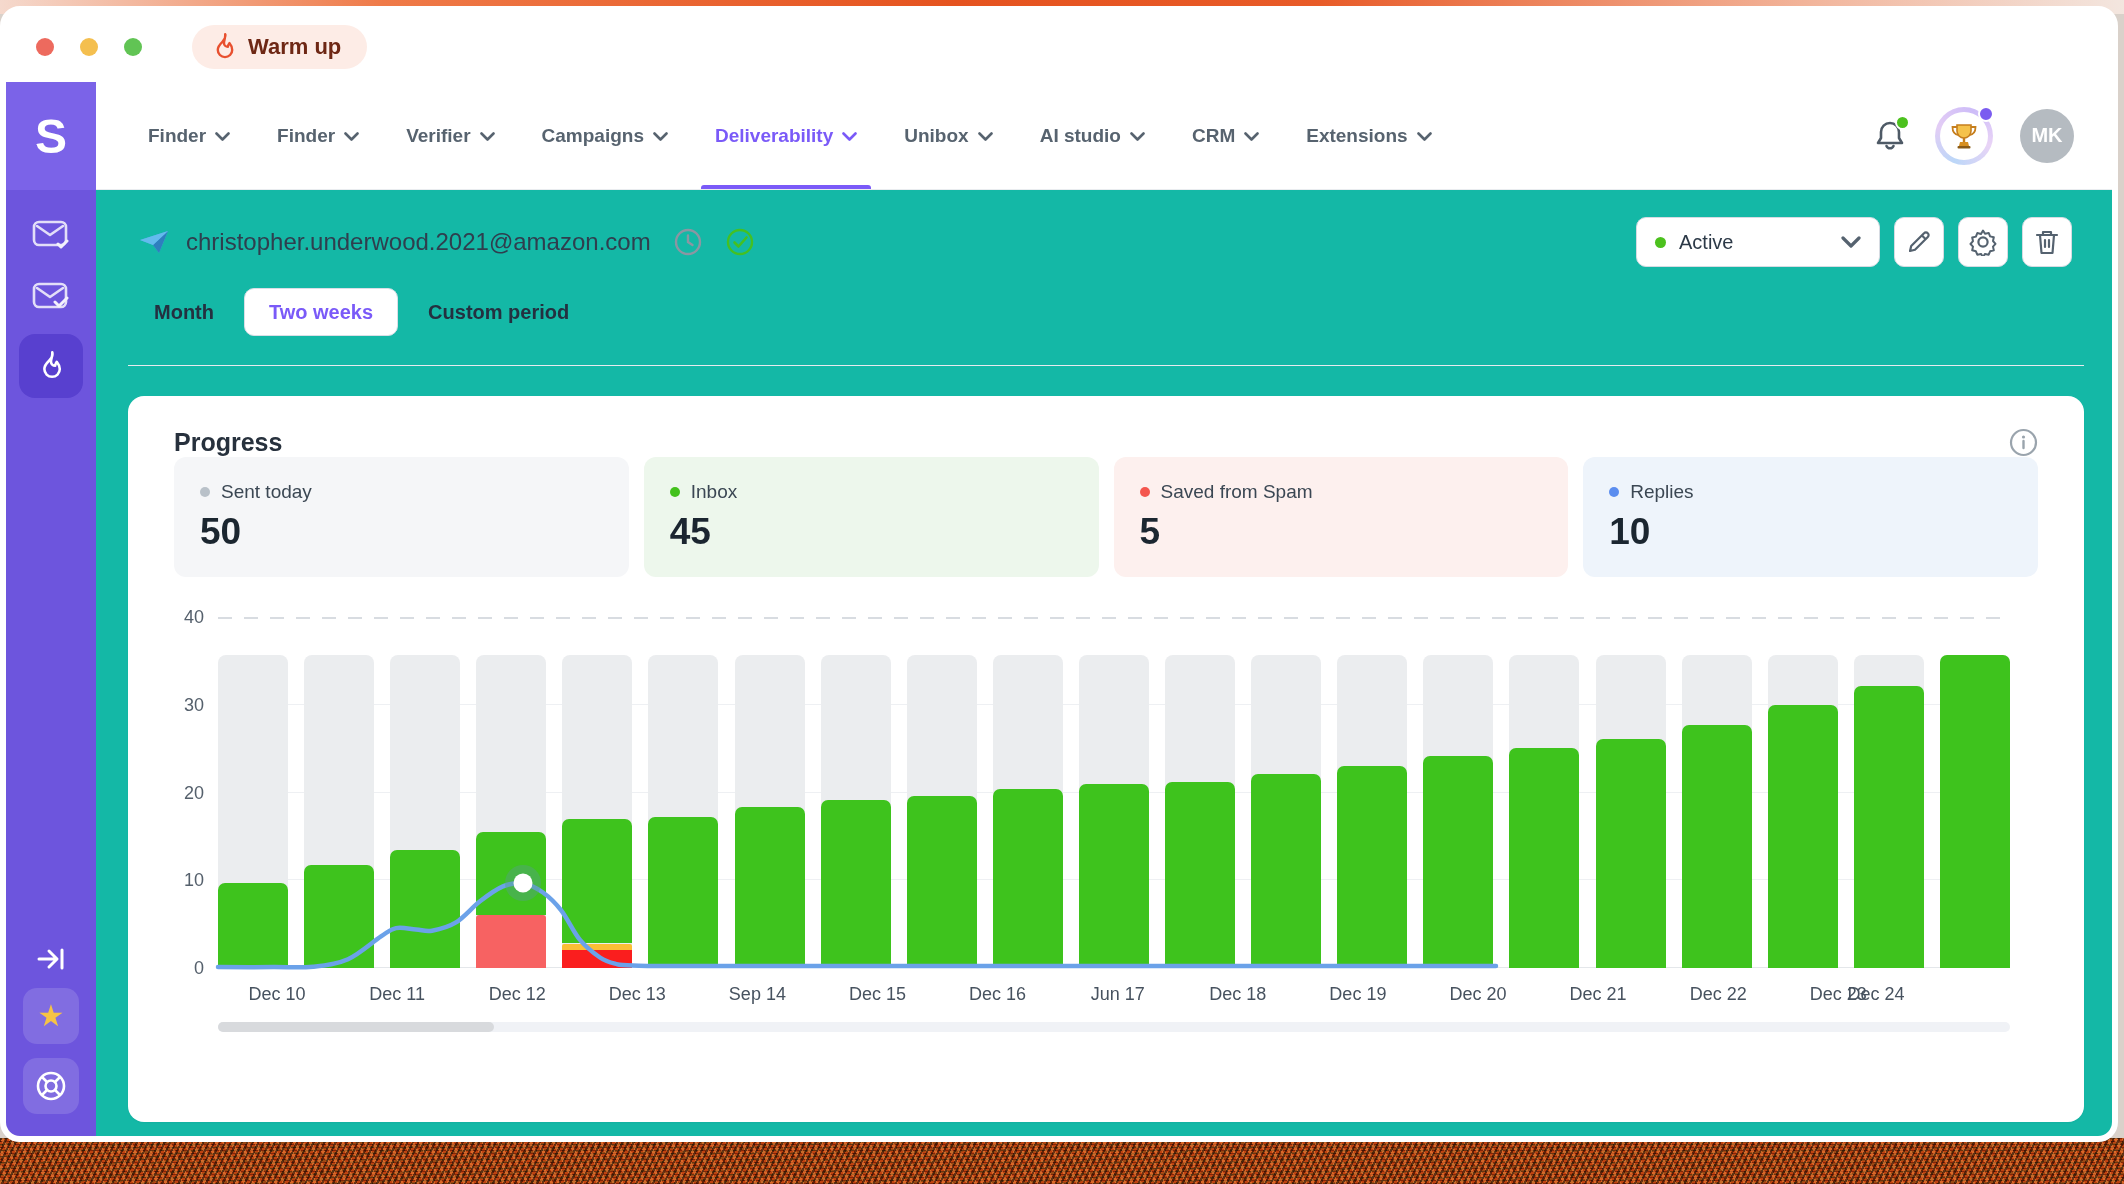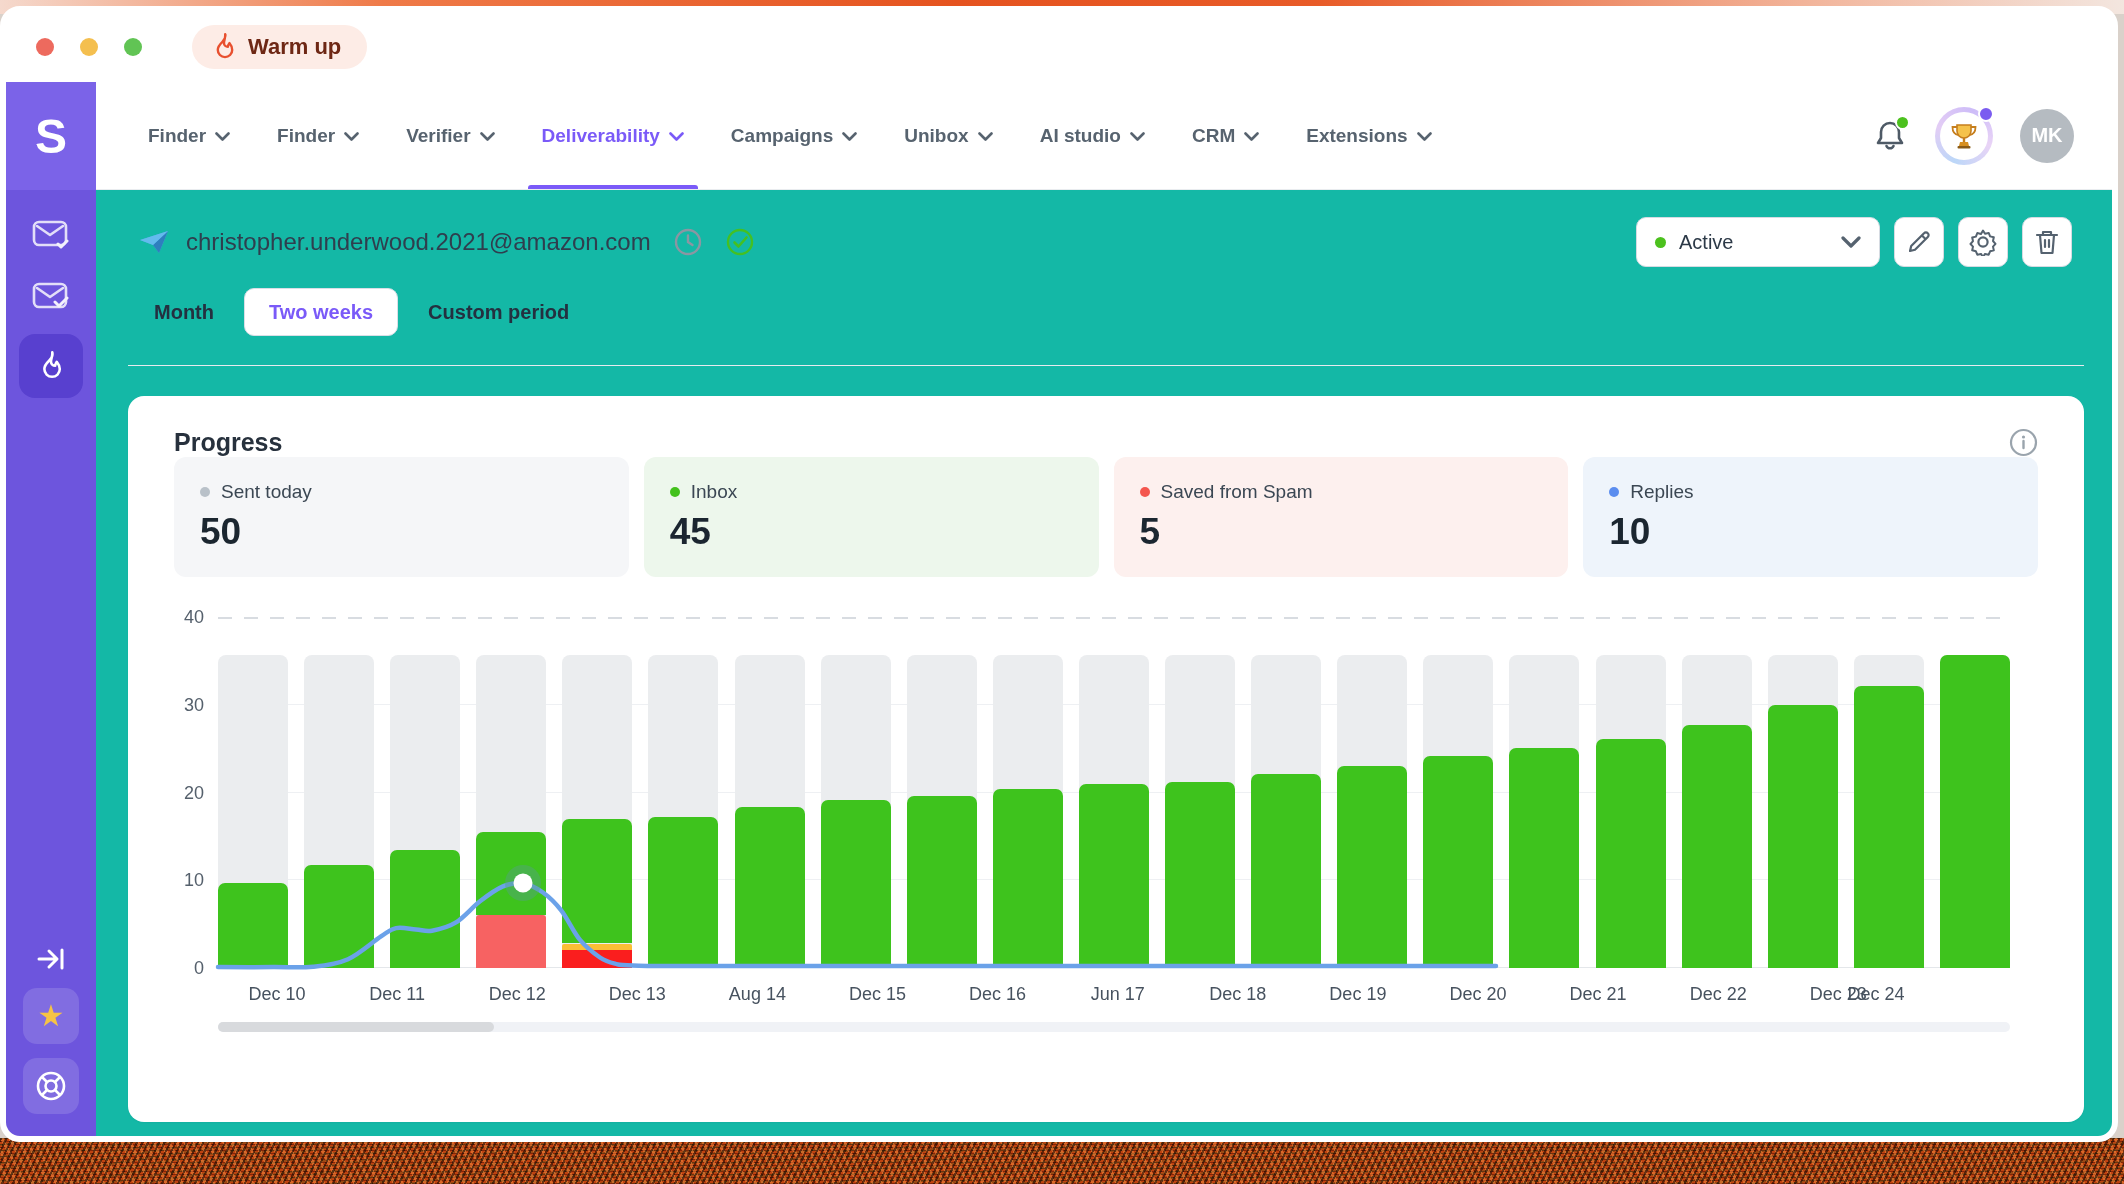--- a/index.html
+++ b/index.html
@@ -187,30 +187,30 @@
                 <svg width="15" height="10" viewBox="0 0 15 10">
                   <path d="M1.5 1.5l6 6 6-6" fill="none" stroke="#57636f" stroke-width="2.6" stroke-linecap="round" stroke-linejoin="round"></path>
                 </svg>
               </div>
               <div class="nav-item">
                 <span>Verifier</span>
                 <svg width="15" height="10" viewBox="0 0 15 10">
                   <path d="M1.5 1.5l6 6 6-6" fill="none" stroke="#57636f" stroke-width="2.6" stroke-linecap="round" stroke-linejoin="round"></path>
                 </svg>
               </div>
+              <div class="nav-item">
+                <span>Campaigns</span>
+                <svg width="15" height="10" viewBox="0 0 15 10">
+                  <path d="M1.5 1.5l6 6 6-6" fill="none" stroke="#57636f" stroke-width="2.6" stroke-linecap="round" stroke-linejoin="round"></path>
+                </svg>
+              </div>
               <div class="nav-item active">
                 <span>Deliverability</span>
                 <svg width="15" height="10" viewBox="0 0 15 10">
                   <path d="M1.5 1.5l6 6 6-6" fill="none" stroke="#7a5af8" stroke-width="2.6" stroke-linecap="round" stroke-linejoin="round"></path>
-                </svg>
-              </div>
-              <div class="nav-item">
-                <span>Campaigns</span>
-                <svg width="15" height="10" viewBox="0 0 15 10">
-                  <path d="M1.5 1.5l6 6 6-6" fill="none" stroke="#57636f" stroke-width="2.6" stroke-linecap="round" stroke-linejoin="round"></path>
                 </svg>
               </div>
               <div class="nav-item">
                 <span>Unibox</span>
                 <svg width="15" height="10" viewBox="0 0 15 10">
                   <path d="M1.5 1.5l6 6 6-6" fill="none" stroke="#57636f" stroke-width="2.6" stroke-linecap="round" stroke-linejoin="round"></path>
                 </svg>
               </div>
               <div class="nav-item">
                 <span>AI studio</span>
@@ -466,21 +466,21 @@
                     <path d="M0 350.1 C9.2 350.1,39.2 350.2,55.0 350.1 C70.8 350.0,82.5 351.0,95.0 349.7 C107.5 348.4,118.7 347.3,130.0 342.2 C141.3 337.2,155.0 324.6,163.0 319.4 C171.0 314.2,172.2 312.2,178.0 311.1 C183.8 309.9,192.0 312.0,198.0 312.4 C204.0 312.8,207.3 314.9,214.0 313.7 C220.7 312.5,230.0 310.3,238.0 305.4 C246.0 300.5,254.2 290.3,262.0 284.3 C269.8 278.3,277.8 272.4,285.0 269.4 C292.2 266.4,298.3 265.5,305.0 266.5 C311.7 267.5,318.7 271.1,325.0 275.5 C331.3 280.0,336.8 285.2,343.0 293.1 C349.2 301.0,355.5 315.0,362.0 322.9 C368.5 330.8,376.2 336.5,382.0 340.5 C387.8 344.4,391.5 345.3,397.0 346.6 C402.5 348.0,397.8 348.1,415.0 348.5 C432.2 349.0,419.2 349.0,500.0 349.1 C580.8 349.2,770.3 349.1,900.0 349.1 C1029.7 349.1,1215.0 349.1,1278.0 349.1" fill="none" stroke="#6ba2e9" stroke-width="4.5" stroke-linecap="round" vector-effect="non-scaling-stroke"></path>
                   </svg>
                   <div class="marker-halo" style="left: 305px; top: 266.497px;"></div>
                   <div class="marker-dot" style="left: 305px; top: 266.497px;"></div>
                 </div>
               <div class="xlabels" id="xlabels">
                   <span class="xlabel" style="left: 59px;">Dec 10</span>
                   <span class="xlabel" style="left: 179.1px;">Dec 11</span>
                   <span class="xlabel" style="left: 299.2px;">Dec 12</span>
                   <span class="xlabel" style="left: 419.3px;">Dec 13</span>
-                  <span class="xlabel" style="left: 539.4px;">Aug 14</span>
+                  <span class="xlabel" style="left: 539.4px;">Sep 14</span>
                   <span class="xlabel" style="left: 659.5px;">Dec 15</span>
                   <span class="xlabel" style="left: 779.6px;">Dec 16</span>
                   <span class="xlabel" style="left: 899.7px;">Jun 17</span>
                   <span class="xlabel" style="left: 1019.8px;">Dec 18</span>
                   <span class="xlabel" style="left: 1139.9px;">Dec 19</span>
                   <span class="xlabel" style="left: 1260px;">Dec 20</span>
                   <span class="xlabel" style="left: 1380.1px;">Dec 21</span>
                   <span class="xlabel" style="left: 1500.2px;">Dec 22</span>
                   <span class="xlabel" style="left: 1620.3px;">Dec 23</span>
                   <span class="xlabel" style="left: 1658px;">Dec 24</span>

